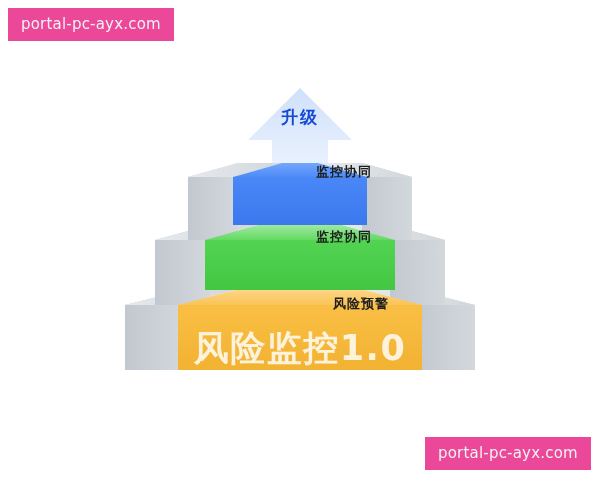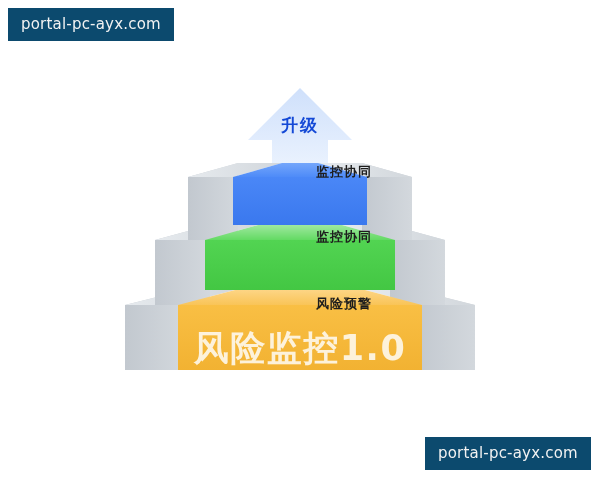--- a/index.html
+++ b/index.html
@@ -18,21 +18,21 @@
   #stage {
     position: absolute;
     inset: 0;
     width: 600px;
     height: 480px;
   }
 
   
   .watermark {
     position: absolute;
-    background: #0c4a6e;
+    background: #ec4899;
     color: #f2f2f2;
     font-size: 15px;
     letter-spacing: 0.2px;
     padding: 7px 13px 8px 13px;
     white-space: nowrap;
     font-family: "DejaVu Sans", sans-serif;
   }
   #watermark-top {
     left: 8px;
     top: 8px;
@@ -77,24 +77,24 @@
     letter-spacing: 2px;
     color: #1449d6;
   }
 
   #label-top-3 { left: 300px; top: 163px; }
   #label-front-3 { left: 300px; top: 189px; font-size: 19px; }
 
   #label-top-2 { left: 300px; top: 228px; }
   #label-front-2 { left: 300px; top: 252px; font-size: 23px; }
 
-  #label-top-1 { left: 300px; top: 295px; }
+  #label-top-1 { left: 317px; top: 295px; }
   #label-front-1 { left: 300px; top: 325px; font-size: 35px; }
 
-  #label-arrow { left: 300px; top: 114px; }
+  #label-arrow { left: 300px; top: 106px; }
 </style>
 </head>
 <body>
 
 <div id="stage">
 
   <svg id="pyramid-svg" viewBox="0 0 600 480">
     <defs>
       <linearGradient id="arrowGrad" x1="0" y1="0" x2="0" y2="1">
         <stop offset="0%" stop-color="#cfe0fb"></stop>

